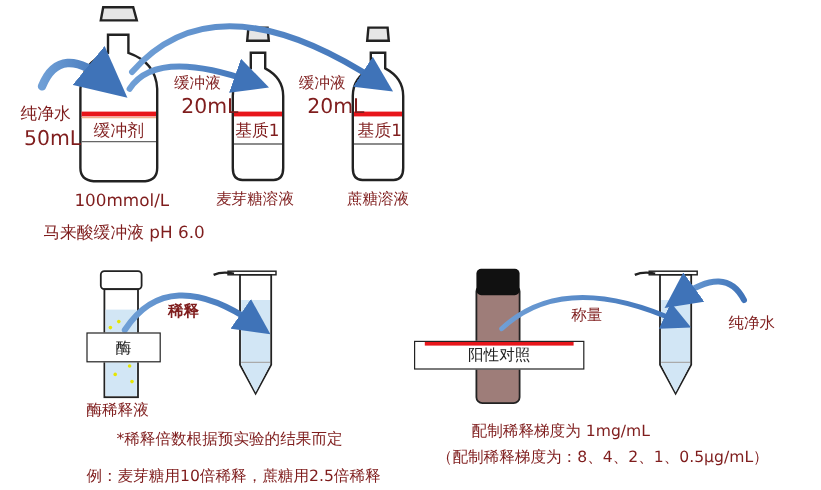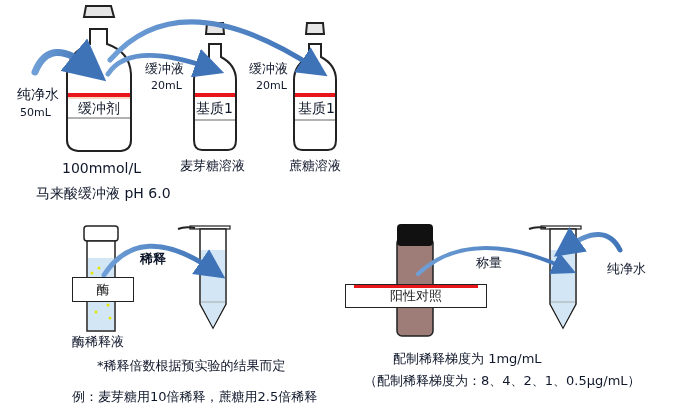--- a/index.html
+++ b/index.html
@@ -1,22 +1,22 @@
 <!DOCTYPE html>
 <html><head>
 <meta charset="utf-8">
 <style>
   html, body { margin:0; padding:0; background:#ffffff; }
   body { width:684px; height:408px; position:relative; overflow:hidden;
          font-family:"DejaVu Sans", "Liberation Sans", sans-serif; color:#222; }
   .abs { position:absolute; }
-  .txt { position:absolute; white-space:nowrap; color:#0f172a; }
+  .txt { position:absolute; white-space:nowrap; color:#7f1d1d; }
   .t14 { font-size:14px; }
   .t13 { font-size:13px; }
-  .t11 { font-size:11px; }
+  .t11 { font-size:17px; }
   svg.layer { position:absolute; left:0; top:0; }
   .label-box { position:absolute; background:#fff; display:flex; align-items:center; justify-content:center; font-size:13px; color:#222; }
 </style>
 </head>
 <body>
 
 <svg class="layer" width="684" height="408" viewBox="0 0 684 408">
   <defs>
     <linearGradient id="arrowGrad" x1="0" y1="0" x2="1" y2="0">
       <stop offset="0" stop-color="#6f9fd6"></stop>

